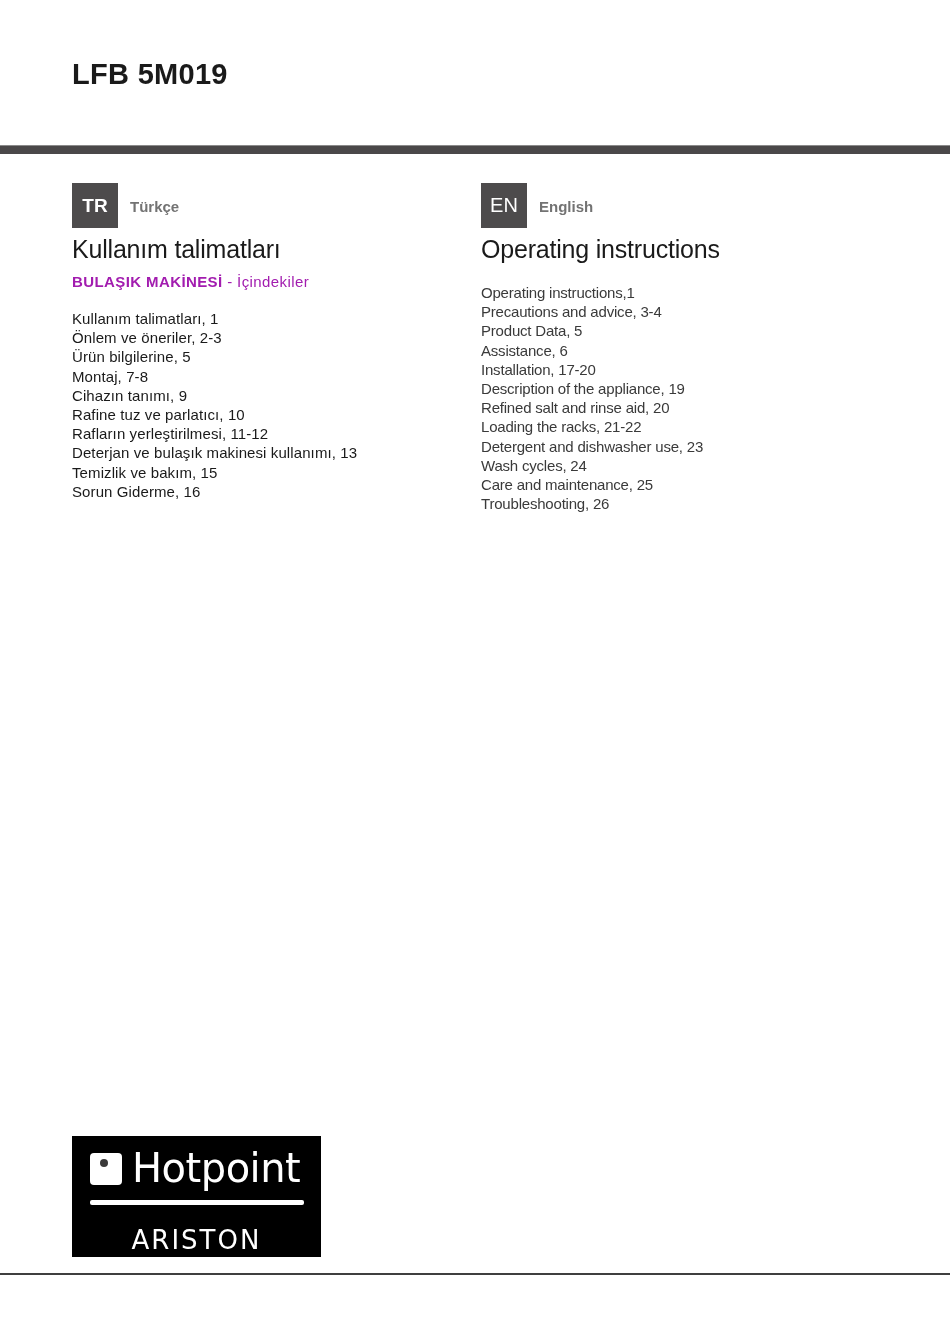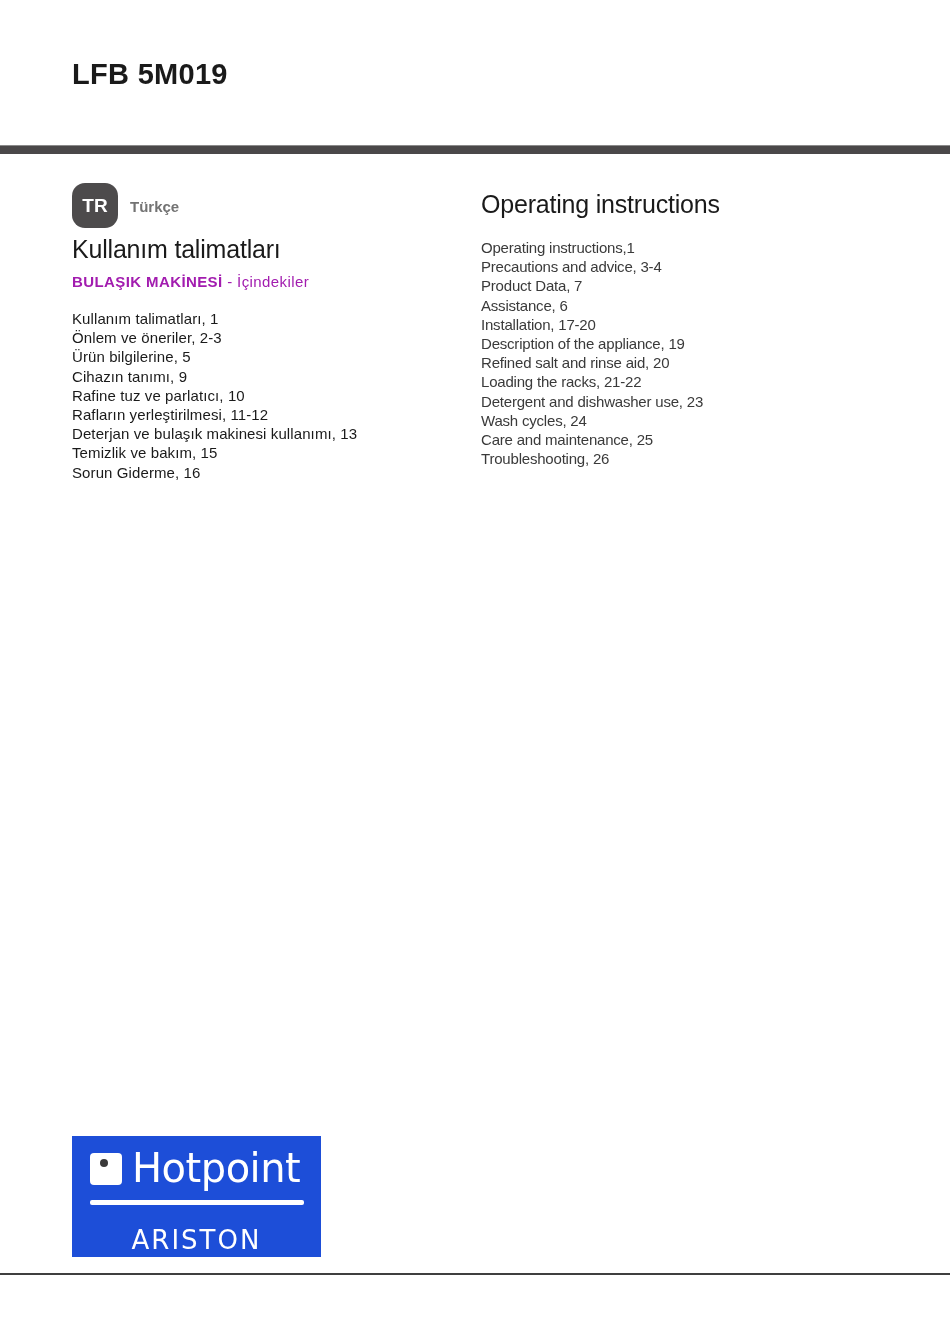--- a/index.html
+++ b/index.html
@@ -52,21 +52,20 @@
       width: 46px;
       height: 45px;
       background: #4d4b4c;
       color: #ffffff;
       font-size: 19px;
       font-weight: bold;
       display: flex;
       align-items: center;
       justify-content: center;
       letter-spacing: 0.2px;
-      border-radius: 13px;
     }
     .col-en .lang-code { font-weight: normal; font-size: 20px; }
     .lang-name {
       margin-left: 12px;
       font-size: 15px;
       font-weight: bold;
       color: #737373;
       padding-top: 2px;
     }
     .section-title {
@@ -102,21 +101,21 @@
     }
     .col-tr .toc li { color: #1a1a1a; letter-spacing: 0.1px; }
     .col-en .toc li { color: #3a3a3a; letter-spacing: -0.2px; }
 
     .brand-logo {
       position: absolute;
       left: 72px;
       top: 1136px;
       width: 249px;
       height: 121px;
-      background: #1d4ed8;
+      background: #000000;
     }
     .logo-mark {
       position: absolute;
       left: 18px;
       top: 17px;
       width: 32px;
       height: 32px;
       background: #ffffff;
       border-radius: 4px;
     }
@@ -183,35 +182,40 @@
     <div class="lang-name">Türkçe</div>
   </div>
   <h2 class="section-title">Kullanım talimatları</h2>
   <div class="subtitle">
     <span class="sub-main">BULAŞIK MAKİNESİ</span><span style="white-space:pre;"> - </span><span>İçindekiler</span>
   </div>
   <ul class="toc">
     <li>Kullanım talimatları, 1</li>
     <li>Önlem ve öneriler, 2-3</li>
     <li>Ürün bilgilerine, 5</li>
+    <li>Montaj, 7-8</li>
     <li>Cihazın tanımı, 9</li>
     <li>Rafine tuz ve parlatıcı, 10</li>
     <li>Rafların yerleştirilmesi, 11-12</li>
     <li>Deterjan ve bulaşık makinesi kullanımı, 13</li>
     <li>Temizlik ve bakım, 15</li>
     <li>Sorun Giderme, 16</li>
   </ul>
 </section>
 
 <section class="column col-en">
+  <div class="lang-header">
+    <div class="lang-code">EN</div>
+    <div class="lang-name">English</div>
+  </div>
   <h2 class="section-title">Operating instructions</h2>
   <ul class="toc">
     <li>Operating instructions,1</li>
     <li>Precautions and advice, 3-4</li>
-    <li>Product Data, 7</li>
+    <li>Product Data, 5</li>
     <li>Assistance, 6</li>
     <li>Installation, 17-20</li>
     <li>Description of the appliance, 19</li>
     <li>Refined salt and rinse aid, 20</li>
     <li>Loading the racks, 21-22</li>
     <li>Detergent and dishwasher use, 23</li>
     <li>Wash cycles, 24</li>
     <li>Care and maintenance, 25</li>
     <li>Troubleshooting, 26</li>
   </ul>

